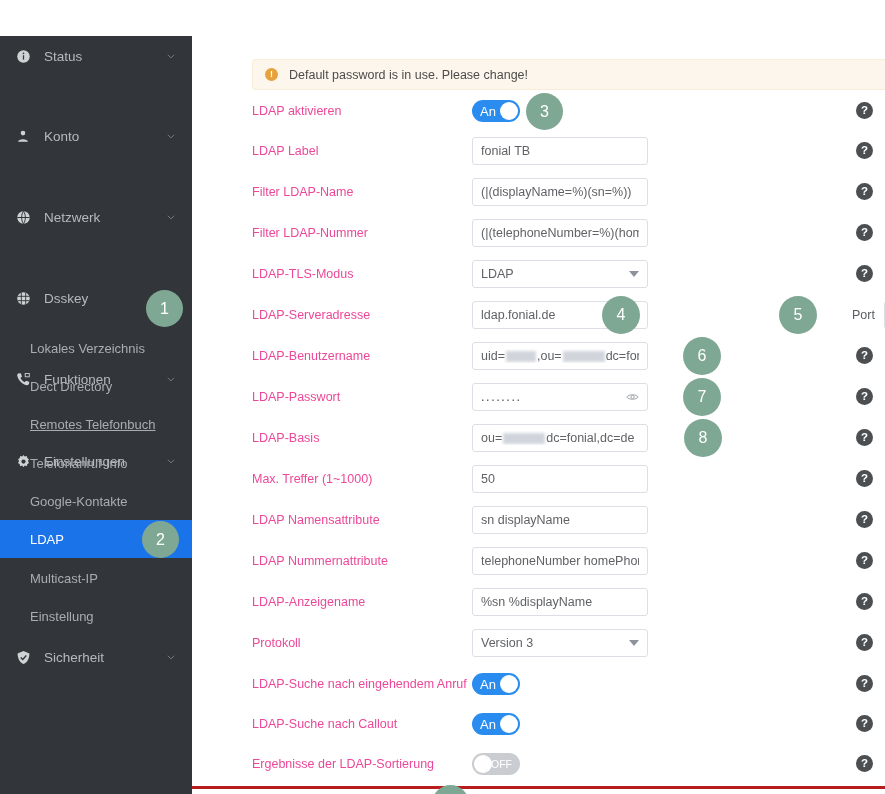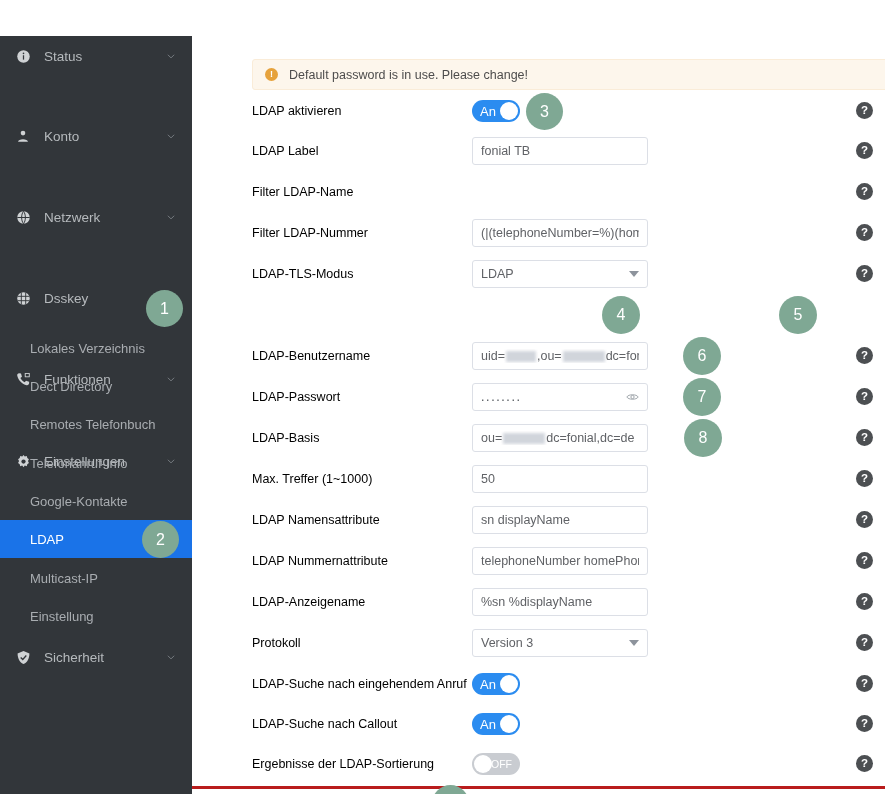--- a/index.html
+++ b/index.html
@@ -116,21 +116,21 @@
     width: 100%;
     height: 28px;
     display: flex;
     align-items: center;
   }
   .row-label {
     position: absolute;
     left: 60px;
     width: 210px;
     font-size: 12.5px;
-    color: #000000;
+    color: #ec4899;
     white-space: nowrap;
   }
   .ctrl {
     position: absolute;
     left: 280px;
   }
 
   .field {
     width: 176px;
     height: 28px;
@@ -407,21 +407,21 @@
       </span>
       <span class="nav-label">Kontakte</span>
     </div>
 
     <div class="sub-item" style="position:absolute;top:293px;width:232px;">
       <span>Lokales Verzeichnis</span>
     </div>
     <div class="sub-item" style="position:absolute;top:331px;width:192px;">
       <span>Dect Directory</span>
     </div>
-    <div class="sub-item" style="position:absolute;top:369px;width:192px;">
+    <div class="sub-item" style="position:absolute;top:369px;width:192px;text-decoration:underline;">
       <span>Remotes Telefonbuch</span>
     </div>
     <div class="sub-item" style="position:absolute;top:408px;width:192px;">
       <span>Telefonanruf-Info</span>
     </div>
     <div class="sub-item" style="position:absolute;top:446px;width:192px;">
       <span>Google-Kontakte</span>
     </div>
     <div class="sub-item selected" style="position:absolute;top:484px;width:192px;">
       <span>LDAP</span>
@@ -471,40 +471,54 @@
       <div class="row" style="top:101px">
         <span class="row-label">LDAP Label</span>
         <span class="ctrl field">
           <span class="field-text">fonial TB</span>
         </span>
         <span class="help" style="left:664px;top:5px">?</span>
       </div>
 
       <div class="row" style="top:142px">
         <span class="row-label">Filter LDAP-Name</span>
+        <span class="ctrl field">
+          <span class="field-text">(|(displayName=%)(sn=%))</span>
+        </span>
         <span class="help" style="left:664px;top:5px">?</span>
       </div>
 
       <div class="row" style="top:183px">
         <span class="row-label">Filter LDAP-Nummer</span>
         <span class="ctrl field">
           <span class="field-text">(|(telephoneNumber=%)(homePhon</span>
         </span>
         <span class="help" style="left:664px;top:5px">?</span>
       </div>
 
       <div class="row" style="top:224px">
         <span class="row-label">LDAP-TLS-Modus</span>
         <span class="ctrl select">
           <span>LDAP</span>
           <span class="caret"></span>
         </span>
         <span class="help" style="left:664px;top:5px">?</span>
       </div>
 
+      <div class="row" style="top:265px">
+        <span class="row-label">LDAP-Serveradresse</span>
+        <span class="ctrl field">
+          <span class="field-text">ldap.fonial.de</span>
+        </span>
+        <span class="port-label">Port</span>
+        <span class="field sm" style="position:absolute;left:692px">
+          
+        </span>
+
+      </div>
 
       <div class="row" style="top:306px">
         <span class="row-label">LDAP-Benutzername</span>
         <span class="ctrl field">
           <span class="field-text">uid=<span class="redact" style="width:30px"></span>,ou=<span class="redact" style="width:42px"></span>dc=fonial,dc</span>
         </span>
         <span class="help" style="left:664px;top:5px">?</span>
       </div>
 
       <div class="row" style="top:347px">

